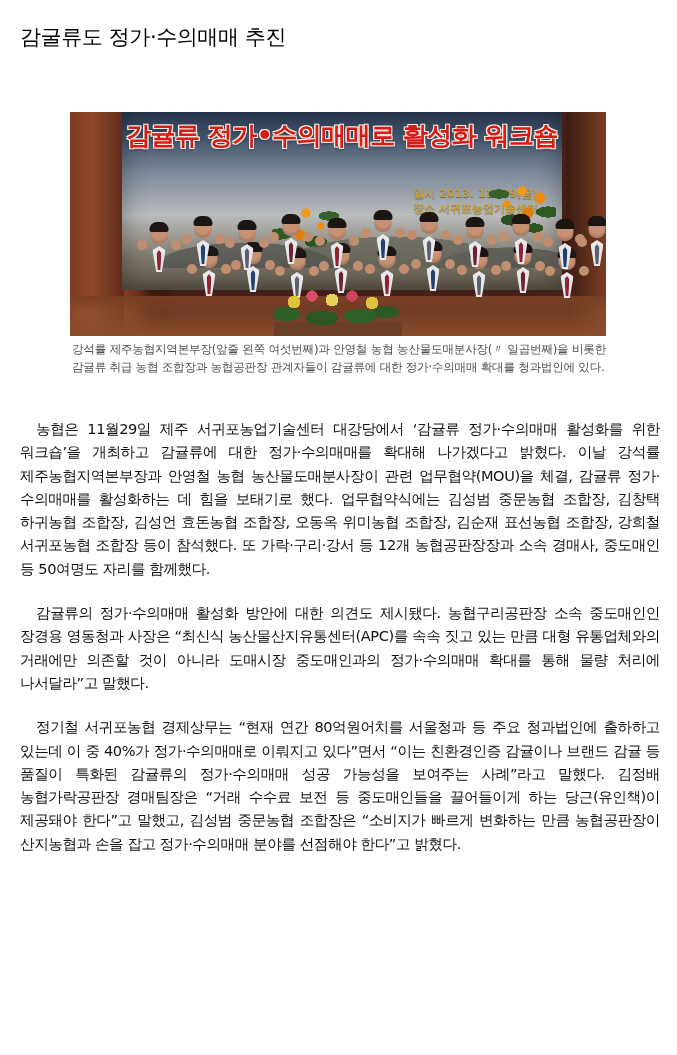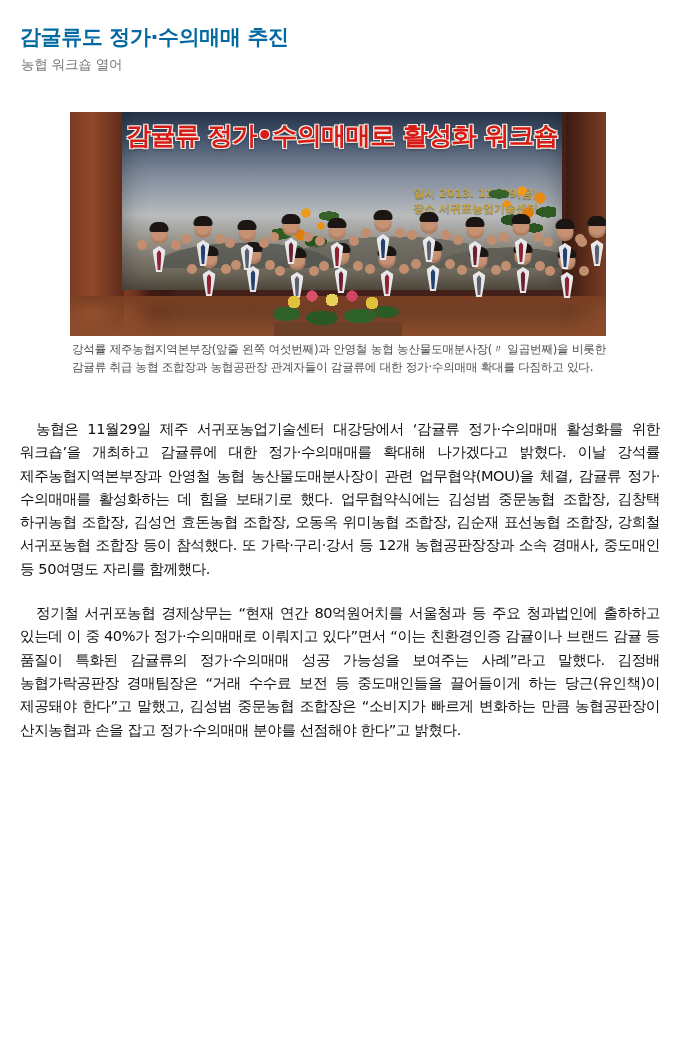--- a/index.html
+++ b/index.html
@@ -24,23 +24,23 @@
   }
 
   
   .headline {
     position: absolute;
     left: 20px;
     top: 9px;
     width: 640px;
     font-size: 21px;
     line-height: 28px;
-    font-weight: 700;
+    font-weight: 400;
     letter-spacing: -0.4px;
-    color: #0369a1;
+    color: #000000;
   }
   .subhead {
     position: absolute;
     left: 21px;
     top: 54px;
     width: 640px;
     font-size: 13.5px;
     line-height: 20px;
     letter-spacing: -0.2px;
     color: #7a7a7a;
@@ -247,21 +247,20 @@
   }
   .article p:last-child { margin-bottom: 0; }
 </style>
 </head>
 <body>
 
 <div class="page">
 
   <h1 class="headline">감굴류도 정가·수의매매 추진</h1>
 
-  <div class="subhead">농협 워크숍 열어</div>
 
   <figure class="figure" style="margin:0;">
     <div class="photo">
       <div class="hall-wall"></div>
       <div class="hall-left"></div>
       <div class="hall-right"></div>
 
       <div class="backdrop">
         <div class="banner-text">감귤류 정가•수의매매로 활성화 워크숍</div>
         <div class="banner-sub" style="white-space:pre-line;">일시 2013. 11. 29(금)
@@ -430,21 +429,22 @@
             <div class="tie" style="bottom: 72px; background: rgb(92, 95, 107);"></div>
             <div class="head" style="bottom: 98px;"></div>
             <div class="hair" style="bottom: 110px;"></div>
             <div class="fist" style="left: -1px; bottom: 92px;"></div>
           </div>
         </div>
 
       <div class="flowers"></div>
     </div>
 
-    <figcaption class="caption">강석률 제주농협지역본부장(앞줄 왼쪽 여섯번째)과 안영철 농협 농산물도매분사장(〃 일곱번째)을 비롯한 감귤류 취급 농협 조합장과 농협공판장 관계자들이 감귤류에 대한 정가·수의매매 확대를 다짐하고 있다.</figcaption>
+    <figcaption class="caption">강석률 제주농협지역본부장(앞줄 왼쪽 여섯번째)과 안영철 농협 농산물도매분사장(〃 일곱번째)을 비롯한 감귤류 취급 농협 조합장과 농협공판장 관계자들이 감귤류에 대한 정가·수의매매 확대를 청과법인에 있다.</figcaption>
   </figure>
 
   <div class="article">
     <p>농협은 11월29일 제주 서귀포농업기술센터 대강당에서 ‘감귤류 정가·수의매매 활성화를 위한 워크숍’을 개최하고 감귤류에 대한 정가·수의매매를 확대해 나가겠다고 밝혔다. 이날 강석률 제주농협지역본부장과 안영철 농협 농산물도매분사장이 관련 업무협약(MOU)을 체결, 감귤류 정가·수의매매를 활성화하는 데 힘을 보태기로 했다. 업무협약식에는 김성범 중문농협 조합장, 김창택 하귀농협 조합장, 김성언 효돈농협 조합장, 오동옥 위미농협 조합장, 김순재 표선농협 조합장, 강희철 서귀포농협 조합장 등이 참석했다. 또 가락·구리·강서 등 12개 농협공판장장과 소속 경매사, 중도매인 등 50여명도 자리를 함께했다.</p>
+    <p>감귤류의 정가·수의매매 활성화 방안에 대한 의견도 제시됐다. 농협구리공판장 소속 중도매인인 장경용 영동청과 사장은 “최신식 농산물산지유통센터(APC)를 속속 짓고 있는 만큼 대형 유통업체와의 거래에만 의존할 것이 아니라 도매시장 중도매인과의 정가·수의매매 확대를 통해 물량 처리에 나서달라”고 말했다.</p>
     <p>정기철 서귀포농협 경제상무는 “현재 연간 80억원어치를 서울청과 등 주요 청과법인에 출하하고 있는데 이 중 40%가 정가·수의매매로 이뤄지고 있다”면서 “이는 친환경인증 감귤이나 브랜드 감귤 등 품질이 특화된 감귤류의 정가·수의매매 성공 가능성을 보여주는 사례”라고 말했다. 김정배 농협가락공판장 경매팀장은 “거래 수수료 보전 등 중도매인들을 끌어들이게 하는 당근(유인책)이 제공돼야 한다”고 말했고, 김성범 중문농협 조합장은 “소비지가 빠르게 변화하는 만큼 농협공판장이 산지농협과 손을 잡고 정가·수의매매 분야를 선점해야 한다”고 밝혔다.</p>
   </div>
 
 </div>
 
 </body></html>

